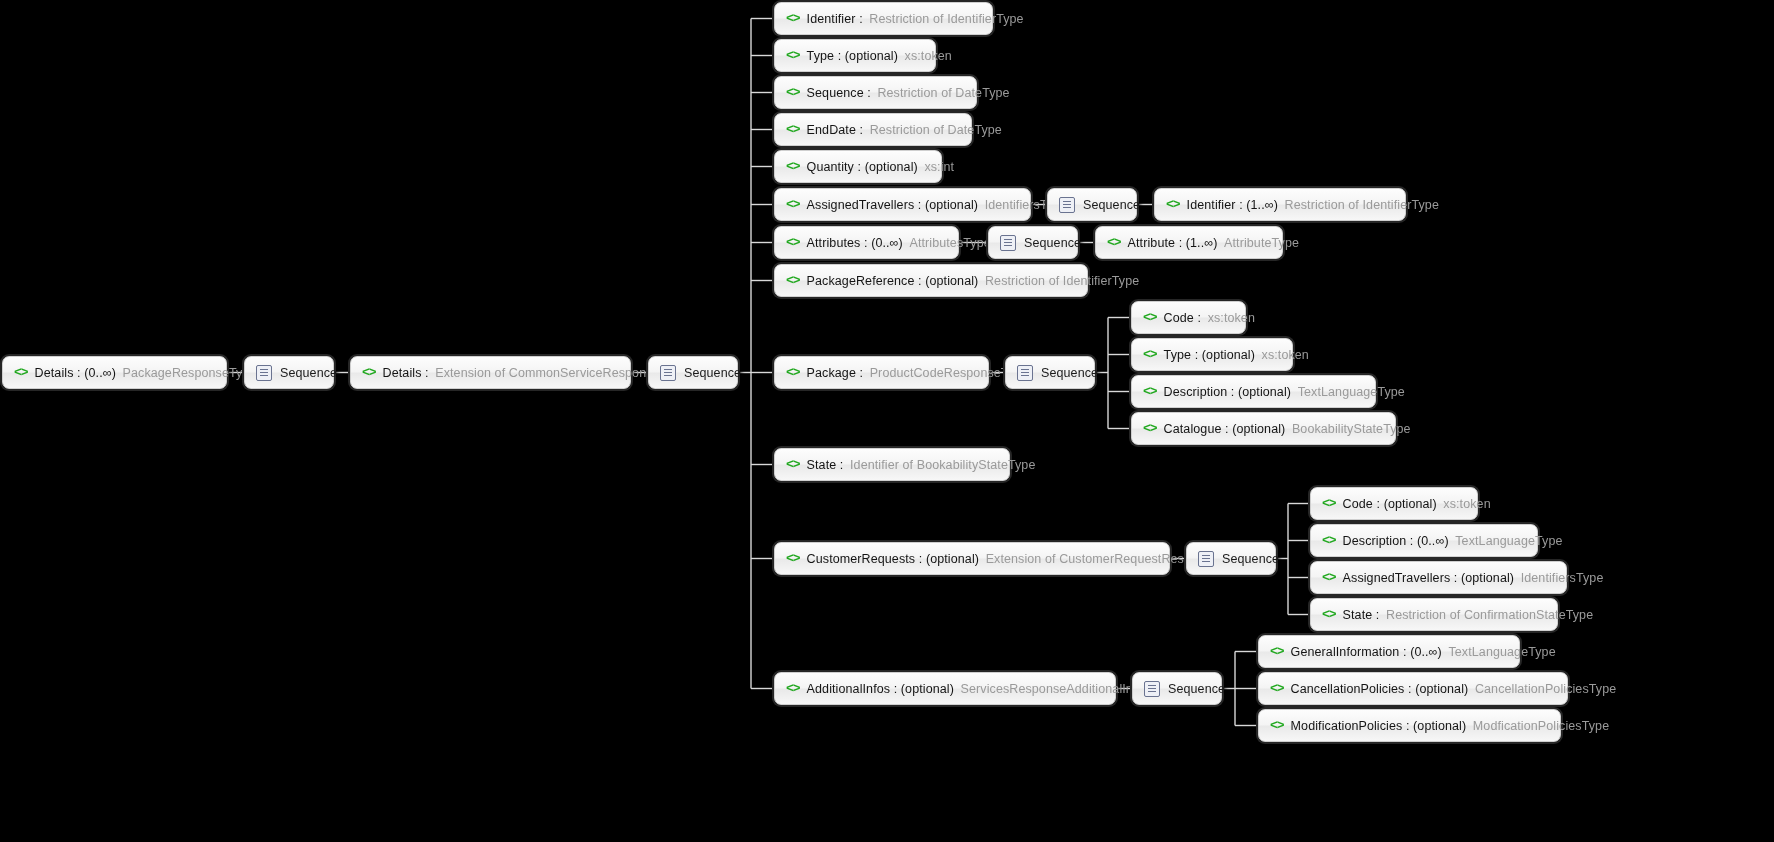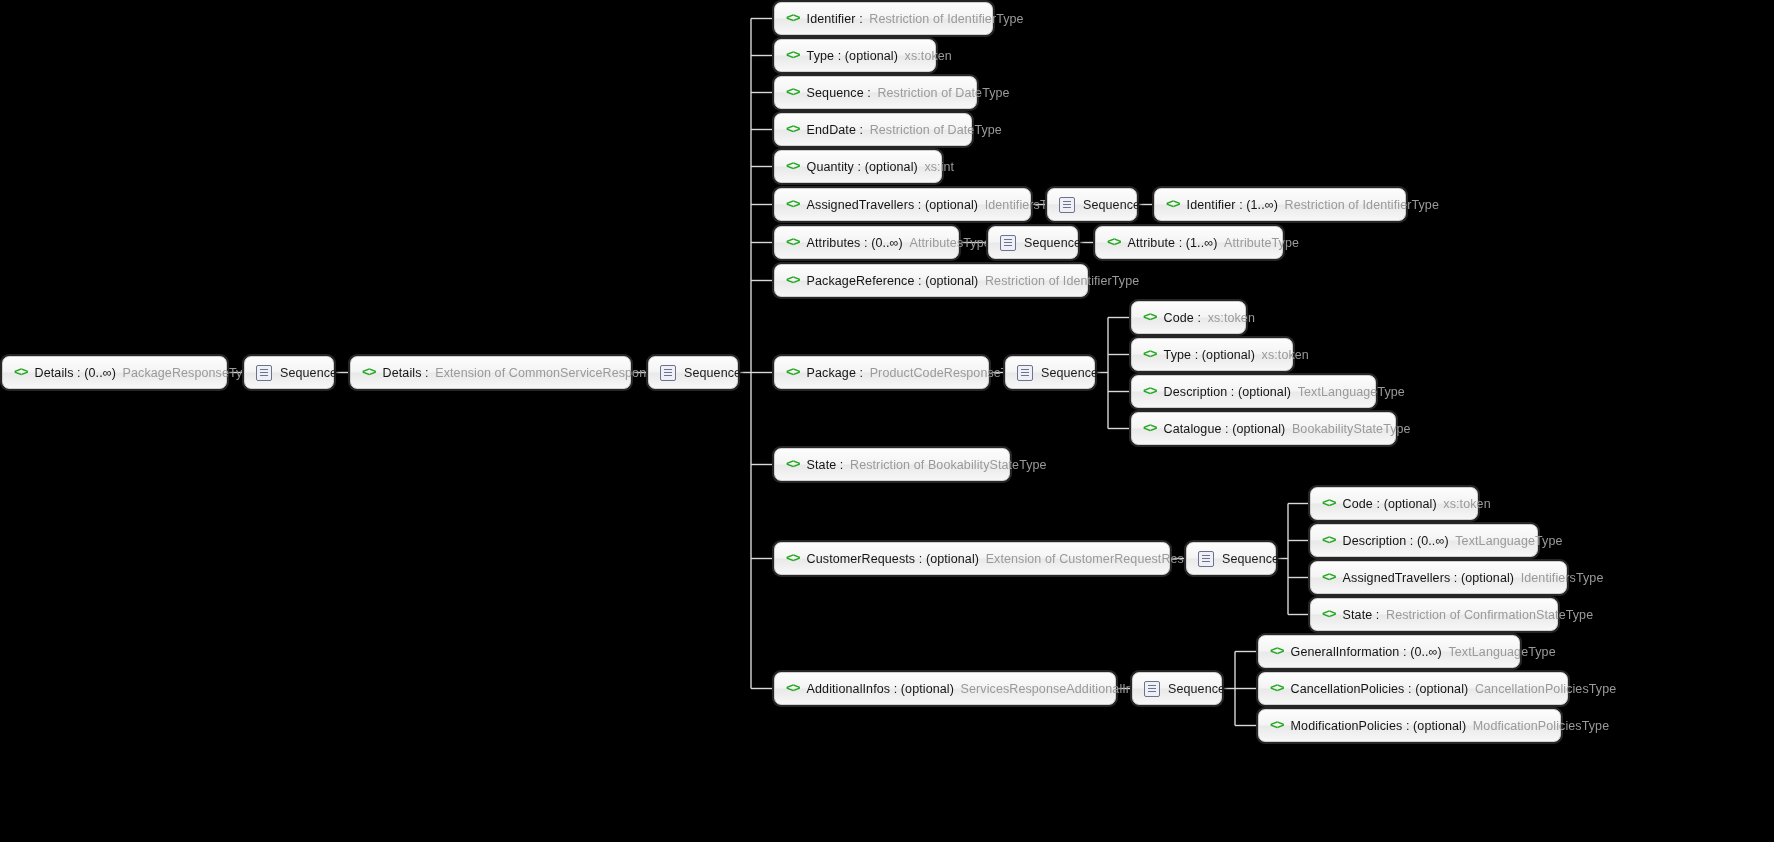--- a/index.html
+++ b/index.html
@@ -201,21 +201,21 @@
     <div class="node" style="left: 1131px; top: 375px; width: 245px;">
       <span class="el-icon">&lt;&gt;</span>
       <span class="lbl"><span class="nm">Description</span><span class="colon"> : </span><span class="occ">(optional)</span> <span class="typ">TextLanguageType</span></span>
     </div>
     <div class="node" style="left: 1131px; top: 412px; width: 265px;">
       <span class="el-icon">&lt;&gt;</span>
       <span class="lbl"><span class="nm">Catalogue</span><span class="colon"> : </span><span class="occ">(optional)</span> <span class="typ">BookabilityStateType</span></span>
     </div>
     <div class="node" style="left: 774px; top: 448px; width: 236px;">
       <span class="el-icon">&lt;&gt;</span>
-      <span class="lbl"><span class="nm">State</span><span class="colon"> : </span><span class="typ">Restriction of BookabilityStateType</span></span>
+      <span class="lbl"><span class="nm">State</span><span class="colon"> : </span><span class="typ">Identifier of BookabilityStateType</span></span>
     </div>
     <div class="node" style="left: 774px; top: 542px; width: 396px;">
       <span class="el-icon">&lt;&gt;</span>
       <span class="lbl"><span class="nm">CustomerRequests</span><span class="colon"> : </span><span class="occ">(optional)</span> <span class="typ">Extension of CustomerRequestResponseType</span></span>
     </div>
     <div class="node seq" style="left: 1186px; top: 542px; width: 90px;">
       <span class="seq-icon">
         <i></i>
         <i></i>
         <i></i>

